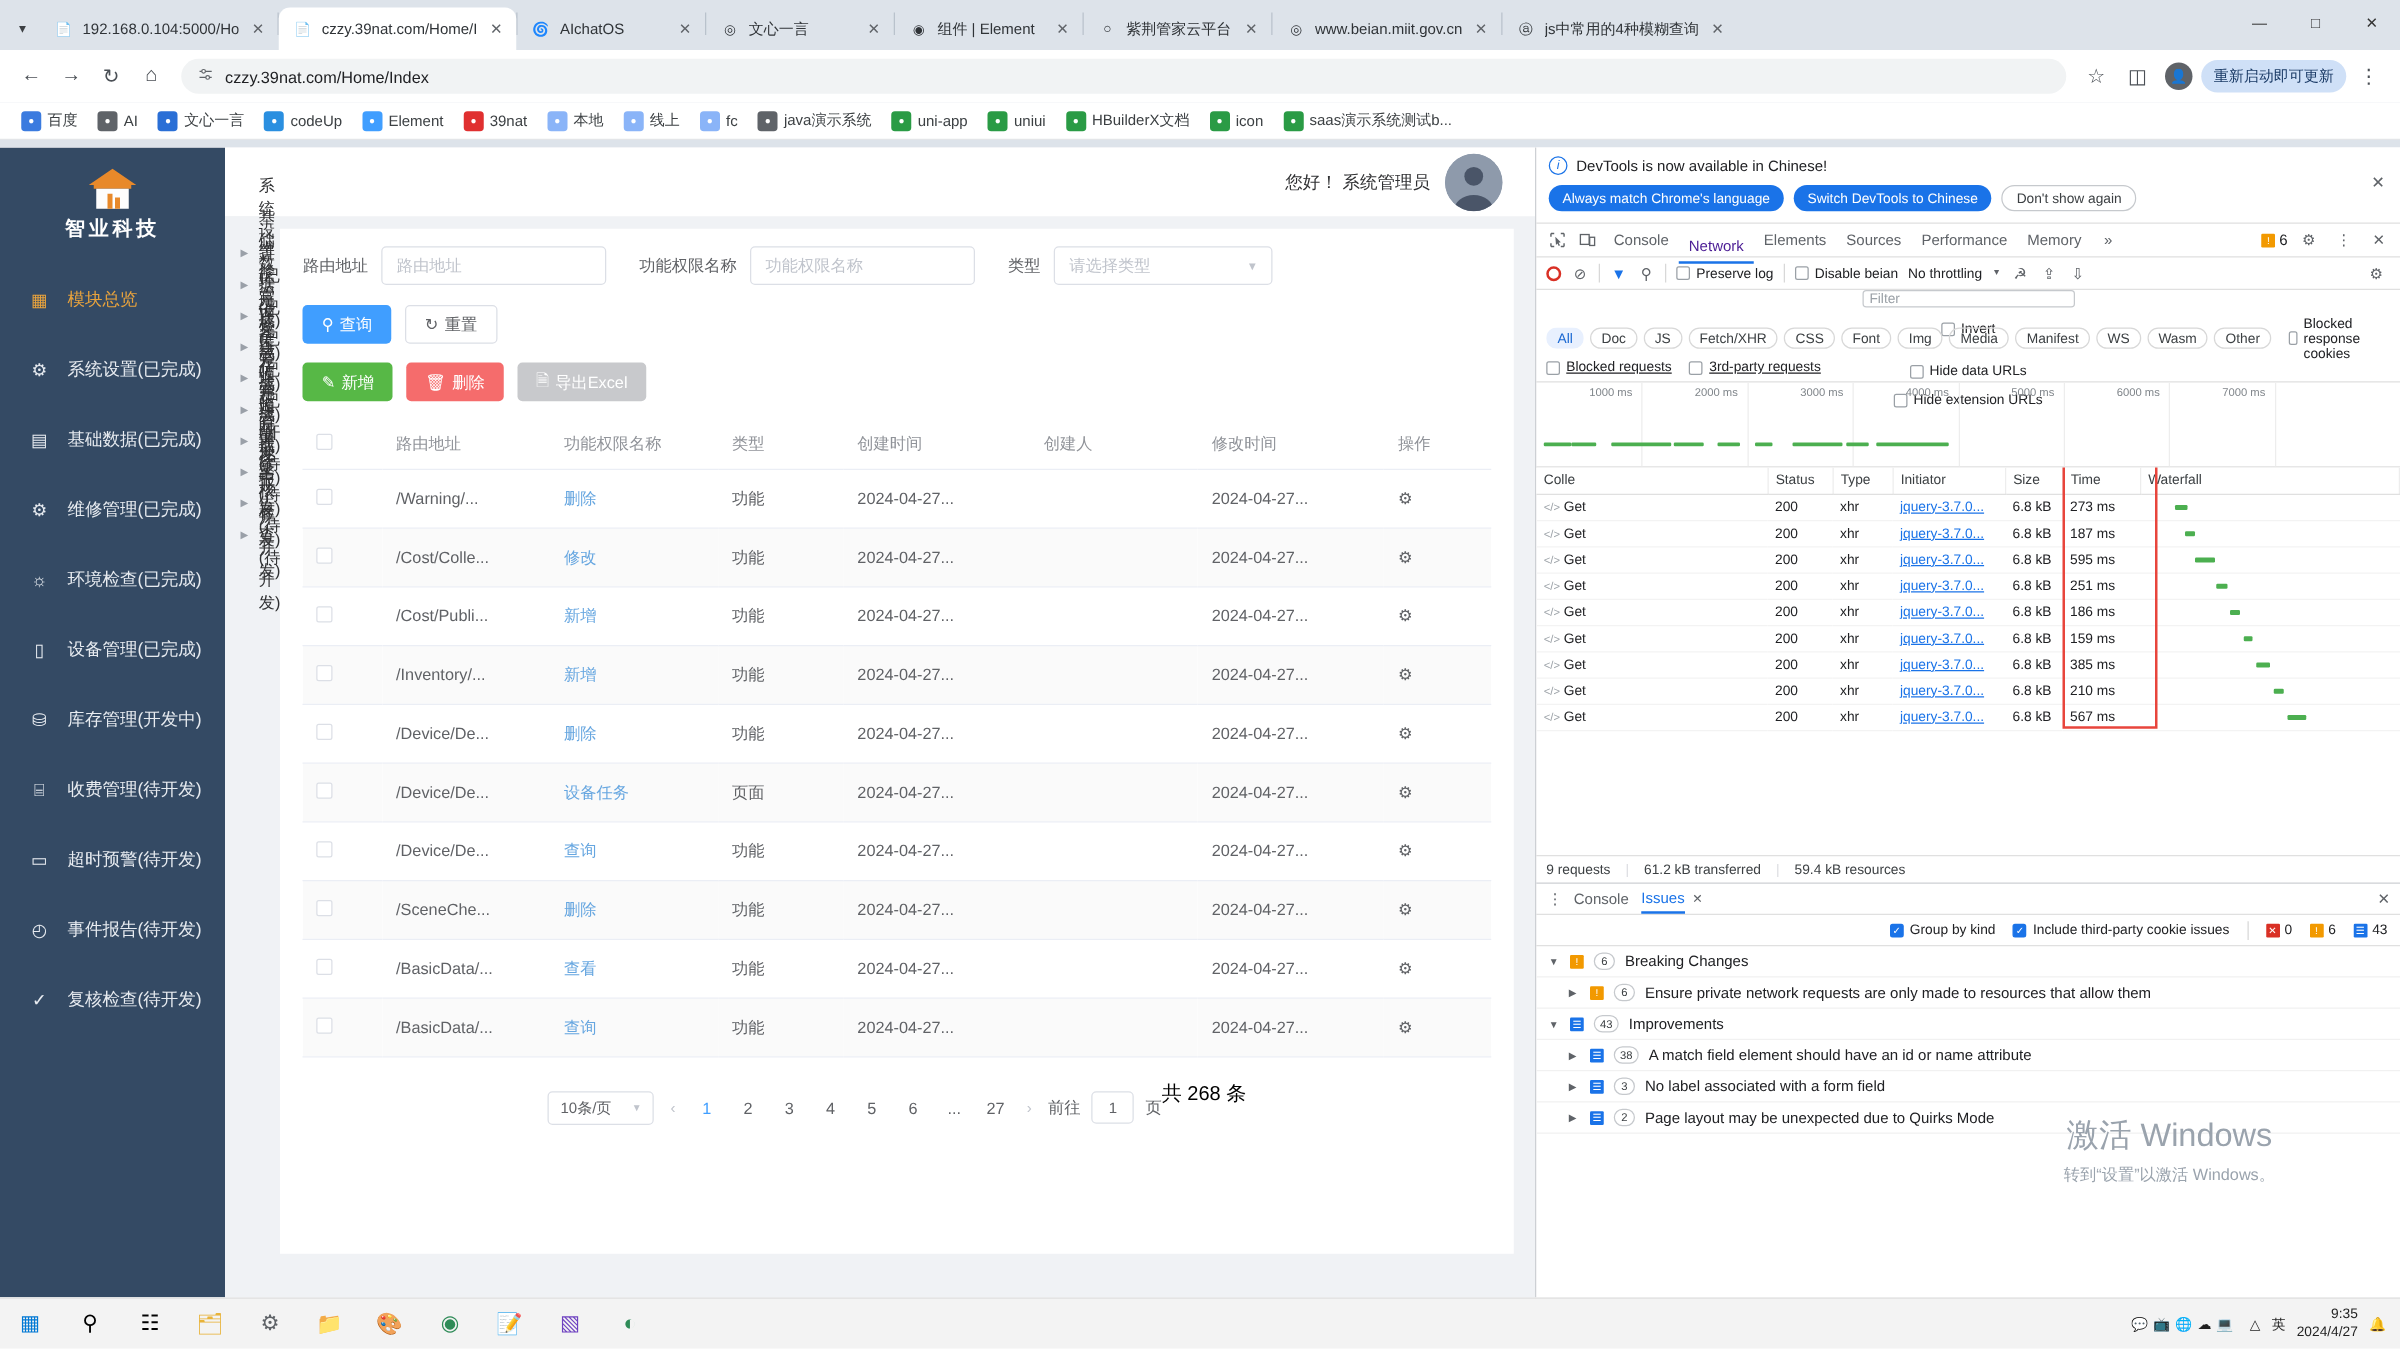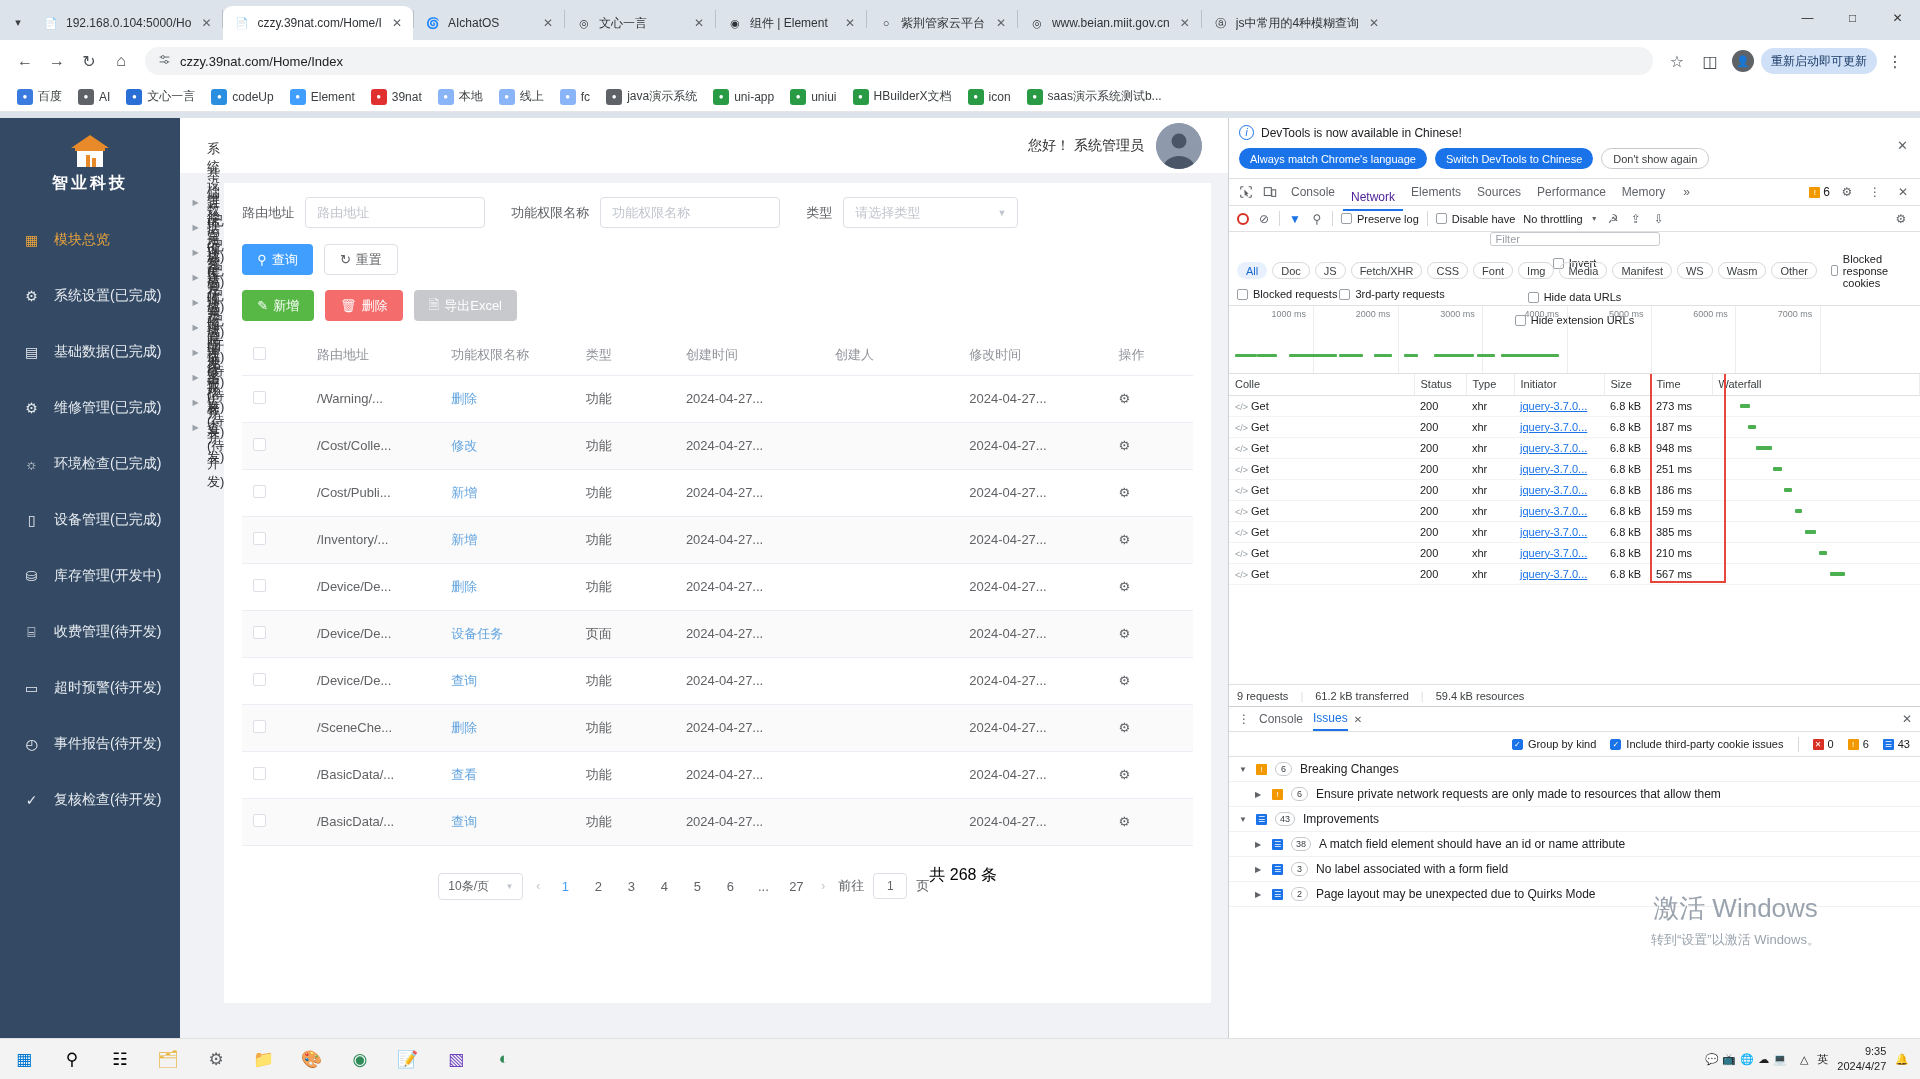--- a/index.html
+++ b/index.html
@@ -122,21 +122,21 @@
   .tb-sep2 { width:1px;height:15px;background:#d8d8d8;}
   .chk { display:inline-flex; align-items:center; gap:5px; font-size:11px; color:#202124;}
   .chk .box { width:11px;height:11px;border:1px solid #9aa0a6;border-radius:2px;background:#fff;}
   .chk .box.on { background:#1a73e8; border-color:#1a73e8; color:#fff; font-size:8px; display:flex;align-items:center;justify-content:center;}
 
   #dt-filterbar { height:26px; display:flex; align-items:center; gap:11px; padding: 0 8px; flex-direction: column; }
   #dt-filterbar .f-inp { width:170px;height:19px;border:1px solid #c6c9cd;border-radius:3px;font-size:11px;color:#9aa0a6;display:flex;align-items:center;padding:0 5px;}
   #dt-typebar { height:25px; display:flex; align-items:center; gap:5px; padding: 0 8px; font-size:11px;}
   .tchip { height:17px; border-radius:9px; padding: 0 8px; display:flex;align-items:center; color:#3c4043;}
   .tchip.on { background:#e8f0fe; color:#1967d2;}
-  #dt-blockbar { height:23px; display:flex;align-items:center;gap:2px;padding:0 8px; border-bottom:1px solid #e0e0e0;}
+  #dt-blockbar { height:23px; display:flex;align-items:center;gap:14px;padding:0 8px; border-bottom:1px solid #e0e0e0;text-decoration:underline;}
 
   #overview { height:68px; border-bottom:1px solid #e0e0e0; position:relative; overflow:hidden;}
   .ov-tick { position:absolute; top:0; height:68px; border-right:1px solid #ededed; }
   .ov-lbl { position:absolute; top:3px; font-size:9px; color:#80868b; }
   .ov-bar { position:absolute; height:3px; background:#4caf50; border-radius:1px;}
 
   #netlist { height:310px; overflow:hidden; }
   #netlist table { width:100%; border-collapse:collapse; table-layout:fixed; }
   #netlist th { font-size:11px; font-weight:normal; color:#3c4043; text-align:left; height:21px; padding: 0 6px; border-bottom:1px solid #e0e0e0; border-right:1px solid #ededed; background:#fff;}
   #netlist td { font-size:11px; color:#202124; height:21px; padding: 0 6px; border-bottom:1px solid #f3f3f3; white-space:nowrap; overflow:hidden; text-overflow:ellipsis;}
@@ -704,21 +704,21 @@
     <span class="dt-ic" style="width:14px;color:#1a73e8;">▼</span>
     <span class="dt-ic" style="width:14px;">⚲</span>
     <span class="tb-sep2"></span>
     <span class="chk">
       <span class="box"></span>
       <span>Preserve log</span>
     </span>
     <span class="tb-sep2"></span>
     <span class="chk">
       <span class="box"></span>
-      <span>Disable have</span>
+      <span>Disable beian</span>
     </span>
     <span style="font-size:11px;">No throttling</span>
     <span style="font-size:7px;color:#5f6368;">▼</span>
     <span class="dt-ic" style="width:15px;">☭</span>
     <span class="dt-ic" style="width:15px;">⇪</span>
     <span class="dt-ic" style="width:15px;">⇩</span>
     <span class="dt-ic" style="margin-left:auto;">⚙</span>
   </div>
 
   <div id="dt-filterbar">
@@ -840,21 +840,21 @@
             <td style="position:relative;">
               <div class="wf-bar" style="left: 36px; width: 8px; top: 8px;"></div>
             </td>
           </tr>
           <tr>
             <td><span class="xhr-ic">&lt;/&gt;</span><span class="nm">Get</span></td>
             <td>200</td>
             <td>xhr</td>
             <td><span class="init-lnk">jquery-3.7.0...</span></td>
             <td>6.8 kB</td>
-            <td>948 ms</td>
+            <td>595 ms</td>
             <td style="position:relative;">
               <div class="wf-bar" style="left: 44px; width: 16px; top: 8px;"></div>
             </td>
           </tr>
           <tr>
             <td><span class="xhr-ic">&lt;/&gt;</span><span class="nm">Get</span></td>
             <td>200</td>
             <td>xhr</td>
             <td><span class="init-lnk">jquery-3.7.0...</span></td>
             <td>6.8 kB</td>

